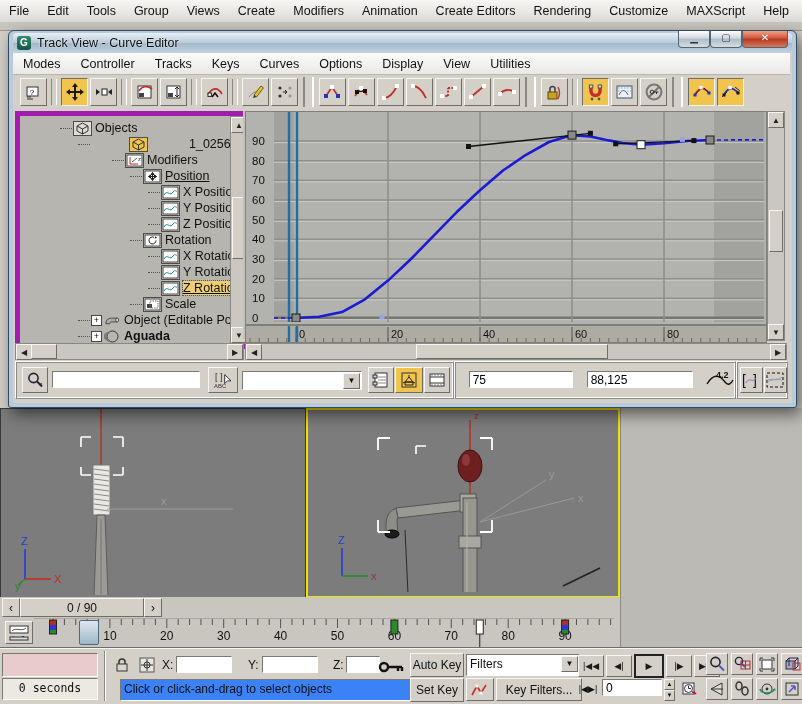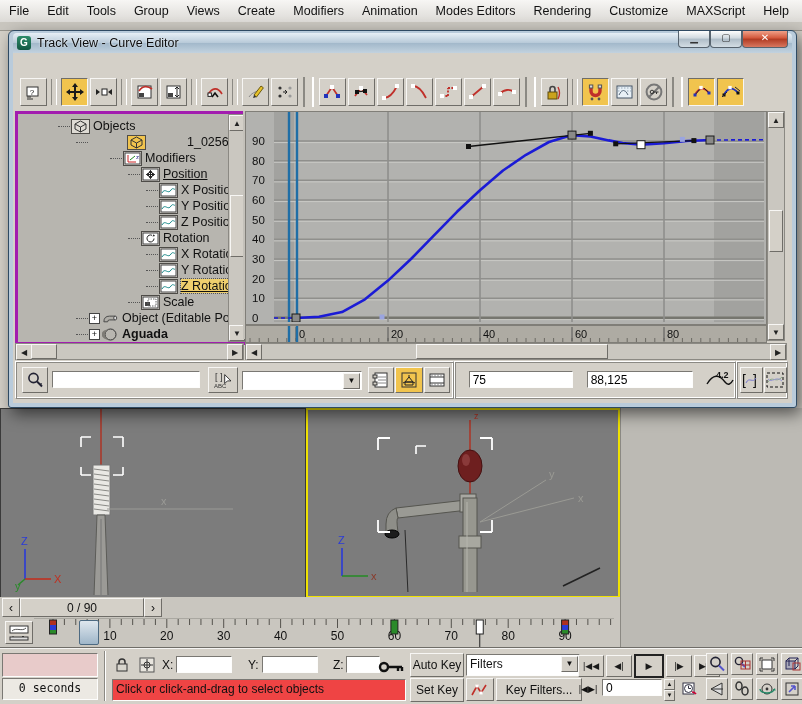--- a/index.html
+++ b/index.html
@@ -23,21 +23,21 @@
   .wbtn.close{width:44px;background:linear-gradient(#f0a088,#d2563a 45%,#b03a22 50%,#d8775f);color:#fff;font-weight:bold;}
   #tvbody{left:4px;top:22px;width:779px;height:350px;background:#d4d0c8;}
   #tvmenu{left:0;top:0;width:777px;height:21px;background:linear-gradient(#fbfbfa,#e9e8e5);border-bottom:1px solid #b9b6b0;display:flex;align-items:center;}
   #tvmenu span{padding:0 10px;font-size:12.5px;}
   #tvtools{left:0;top:21px;width:777px;height:35px;display:flex;align-items:center;padding-left:6px;box-sizing:border-box;}
   .tbtn{width:25px;height:26px;margin:0 1px;display:flex;align-items:center;justify-content:center;}
   .tbtn.active{background:#f1c44e;border-color:#6f6d68 #f7f6f4 #f7f6f4 #6f6d68;}
   .tsep{width:4px;height:26px;margin:0 3px;border-left:1px solid #8b8983;border-right:1px solid #fff;}
   .tsepbig{width:7px;height:30px;margin:0 4px;border-left:2px solid #8b8983;border-right:2px solid #fff;}
   
-  #tree{left:2px;top:58px;width:228px;height:228px;background:#b7b5af;border:3px solid #a21caf;overflow:hidden;}
+  #tree{left:2px;top:58px;width:228px;height:228px;background:#b7b5af;border:5px solid #a21caf;overflow:hidden;}
   .trow{position:absolute;height:16px;display:flex;align-items:center;white-space:nowrap;font-size:12.5px;}
   .trow .lbl{margin-left:3px;}
   .trow .lbl.sel{background:#efcf6d;text-decoration:underline;outline:1px dotted #555;}
   .trow .lbl.b{font-weight:bold;}
   .ticon{width:17px;height:13px;background:#dedbd4;border:1px solid #4e4c48;display:flex;align-items:center;justify-content:center;}
   .ticon.hl{background:#f1c44e;}
   .ticon.noframe{background:transparent;border:none;}
   .dot{border-top:1px dotted #555;width:12px;height:0;margin-right:1px;}
   .exp{width:9px;height:9px;background:#fff;border:1px solid #444;font-size:9px;line-height:8px;text-align:center;margin-right:2px;}
   .vsb{position:absolute;width:16px;background:#cac7c0;border:1px solid #8b8983;}
@@ -76,21 +76,21 @@
 
   <div class="abs" id="mainmenu">
       <span>File</span>
       <span>Edit</span>
       <span>Tools</span>
       <span>Group</span>
       <span>Views</span>
       <span>Create</span>
       <span>Modifiers</span>
       <span>Animation</span>
-      <span>Modes Editors</span>
+      <span>Create Editors</span>
       <span>Rendering</span>
       <span>Customize</span>
       <span>MAXScript</span>
       <span>Help</span>
     </div>
   <div class="abs" id="sliver"></div>
 
   <div class="abs" id="vpL">
       <svg width="302" height="186" viewBox="0 0 302 186" xmlns="http://www.w3.org/2000/svg">
         <line x1="100" y1="0" x2="100" y2="70" stroke="#b03020" stroke-width="1.4"></line>
@@ -270,21 +270,21 @@
     <span class="abs" style="left:248px;top:9px;">Y:</span>
     <input class="abs sunk fld" style="left: 262px; top: 7px; width: 56px;">
     <span class="abs" style="left:333px;top:9px;">Z:</span>
     <input class="abs sunk fld" style="left: 346px; top: 7px; width: 34px;">
     <span class="abs" style="left:378px;top:10px;" id="ic-bigkey">
         <svg width="28" height="16" viewBox="0 0 28 16" xmlns="http://www.w3.org/2000/svg">
           <circle cx="6" cy="8" r="4" fill="none" stroke="#111" stroke-width="2.4"></circle>
           <path d="M10,8 h14 M20,8 v4 M24,8 v4" stroke="#111" stroke-width="2.4"></path>
         </svg>
       </span>
-    <div class="abs sunk" style="left:112px;top:30px;width:292px;height:20px;background:#ef4444;"><span class="fld" style="line-height:19px;">Click or click-and-drag to select objects</span></div>
+    <div class="abs sunk" style="left:120px;top:30px;width:292px;height:20px;background:#3b82f6;"><span class="fld" style="line-height:19px;">Click or click-and-drag to select objects</span></div>
 
     <div class="abs out btnlbl" style="left:410px;top:4px;width:52px;height:22px;">
         <span>Auto Key</span>
       </div>
     <div class="abs out btnlbl" style="left:410px;top:29px;width:52px;height:22px;">
         <span>Set Key</span>
       </div>
     <div class="abs sunk" style="left:466px;top:5px;width:112px;height:20px;">
       <span class="fld" style="line-height:19px;">Filters</span>
       <span class="ddarrow out">▼</span>
@@ -397,20 +397,31 @@
     <div class="abs" id="tvtitle">
       <span id="tvlogo">G</span>
       <span class="t">Track View - Curve Editor</span>
     </div>
     <div class="abs" id="winbtns">
       <div class="wbtn">▁</div>
       <div class="wbtn">▢</div>
       <div class="wbtn close">✕</div>
     </div>
     <div class="abs" id="tvbody">
+      <div class="abs" id="tvmenu">
+          <span>Modes</span>
+          <span>Controller</span>
+          <span>Tracks</span>
+          <span>Keys</span>
+          <span>Curves</span>
+          <span>Options</span>
+          <span>Display</span>
+          <span>View</span>
+          <span>Utilities</span>
+        </div>
       <div class="abs" id="tvtools">
           <div class="tbtn out">
             <span>
               <svg width="18" height="18" viewBox="0 0 18 18" xmlns="http://www.w3.org/2000/svg">
                 <rect x="2" y="4" width="11" height="9" fill="#fff" stroke="#333"></rect>
                 <text x="7" y="12" font-size="8" text-anchor="middle" fill="#111">?</text>
                 <path d="M2,14 h4 M2,16 h6" stroke="#333"></path>
               </svg>
             </span>
           </div>

